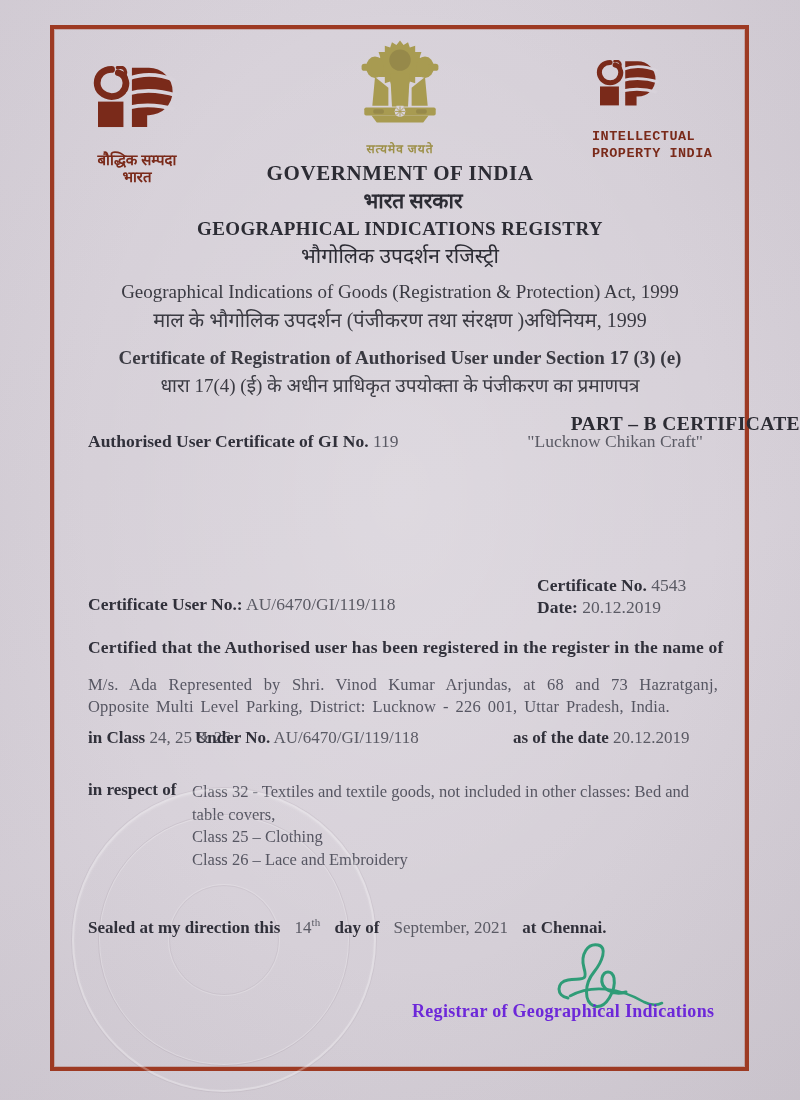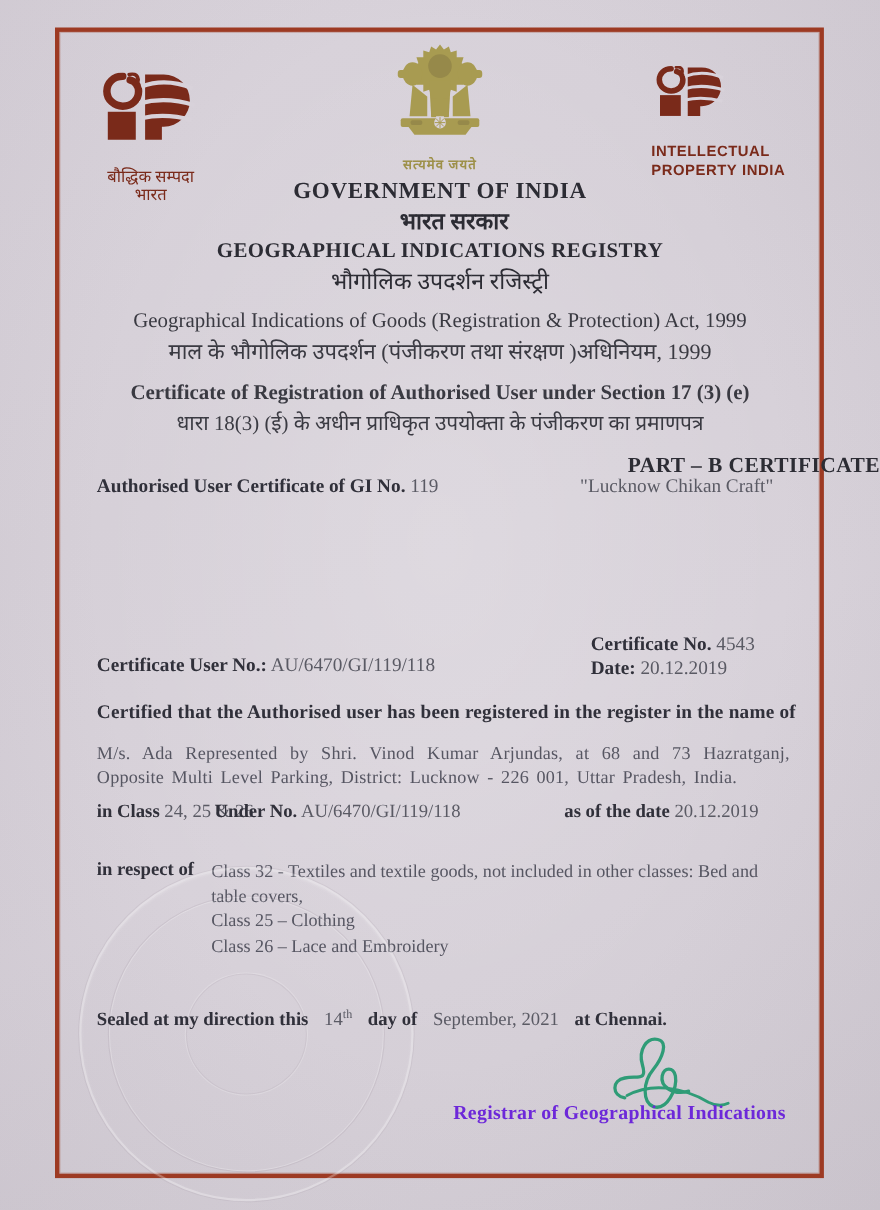--- a/index.html
+++ b/index.html
@@ -12,29 +12,29 @@
   .vignette{position:absolute;inset:0;pointer-events:none;
     background:radial-gradient(ellipse at 50% 45%, rgba(255,255,255,0.18) 0%, rgba(255,255,255,0) 55%, rgba(120,110,125,0.10) 100%);}
   .frame{
     position:absolute;left:50px;top:25px;width:699px;height:1046px;
     border:4px solid #9d3a23;box-sizing:border-box;
     box-shadow:inset 0 0 0 1px rgba(157,58,35,0.25);
   }
   
   .hdr-left{position:absolute;left:72px;top:66px;width:130px;text-align:center;}
   .hdr-left .logo{width:106px;height:78px;margin:0 auto;}
-  .hdr-left .cap{color:#7a2a1a;font-weight:normal;font-size:15px;line-height:17px;margin-top:4px;
+  .hdr-left .cap{color:#7a2a1a;font-weight:bold;font-size:15px;line-height:17px;margin-top:4px;
     font-family:"Liberation Serif","DejaVu Serif",serif;}
   .emblem-wrap{position:absolute;left:50%;top:36px;transform:translateX(-50%);text-align:center;}
   .emblem-wrap svg{width:92px;height:100px;}
   .emblem-cap{color:#9d9049;font-size:12px;font-weight:bold;margin-top:0px;letter-spacing:1px;}
   .hdr-right{position:absolute;left:592px;top:60px;width:150px;}
   .hdr-right .logo{width:74px;height:58px;}
   .hdr-right .cap{color:#7a2a1a;font-size:13.5px;line-height:17px;margin-top:6px;
-    font-family:Liberation Sans, sans-serif;font-weight:600;letter-spacing:0.5px;}
+    font-family:Liberation Mono, monospace;font-weight:600;letter-spacing:0.5px;}
   .hdr-right .cap b{font-weight:800;}
   
   .titles{position:absolute;left:0;top:160px;width:100%;text-align:center;}
   .t1{font-size:21px;font-weight:bold;letter-spacing:0.6px;line-height:26px;margin-bottom:2px;}
   .t2{font-size:21px;font-weight:bold;line-height:26px;margin-bottom:2px;padding-left:26px;}
   .t3{font-size:19px;font-weight:bold;letter-spacing:0.4px;line-height:26px;}
   .t4{font-size:21px;font-weight:normal;line-height:28px;margin-bottom:9px;}
   .t5{font-size:19px;line-height:25px;margin-bottom:3px;color:#3a3a42;}
   .t6{font-size:20px;line-height:26px;margin-bottom:12px;color:#3a3a42;}
   .t7{font-size:19px;line-height:25px;margin-bottom:3px;color:#3a3a42;font-weight:bold;}
@@ -139,21 +139,21 @@
 </div>
 
 <div class="titles">
   <div class="t1">GOVERNMENT OF INDIA</div>
   <div class="t2">भारत सरकार</div>
   <div class="t3">GEOGRAPHICAL INDICATIONS REGISTRY</div>
   <div class="t4">भौगोलिक उपदर्शन रजिस्ट्री</div>
   <div class="t5">Geographical Indications of Goods (Registration &amp; Protection) Act, 1999</div>
   <div class="t6">माल के भौगोलिक उपदर्शन (पंजीकरण तथा संरक्षण )अधिनियम, 1999</div>
   <div class="t7">Certificate of Registration of Authorised User under Section 17 (3) (e)</div>
-  <div class="t8">धारा 18(3) (ई) के अधीन प्राधिकृत उपयोक्ता के पंजीकरण का प्रमाणपत्र</div>
+  <div class="t8">धारा 17(4) (ई) के अधीन प्राधिकृत उपयोक्ता के पंजीकरण का प्रमाणपत्र</div>
   <div class="t9">PART – B CERTIFICATE</div>
 </div>
 
 <div class="gi-row">
   <span>
     <span class="lbl">Authorised User Certificate of GI No.</span>
     <span class="val">119</span>
   </span>
   <span class="val">"Lucknow Chikan Craft"</span>
 </div>

